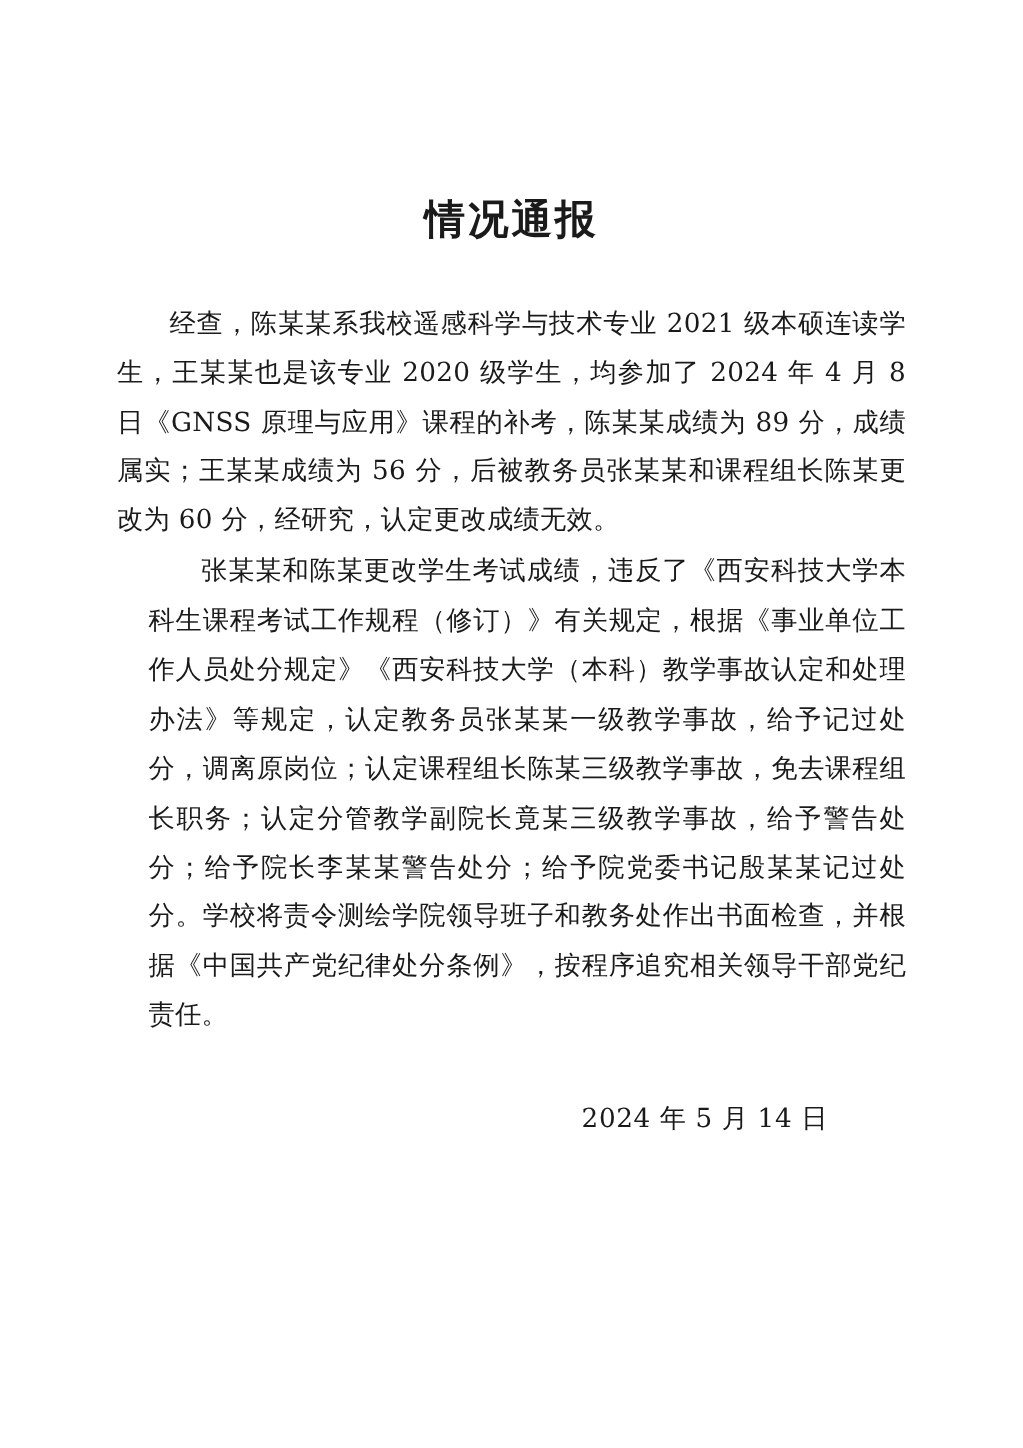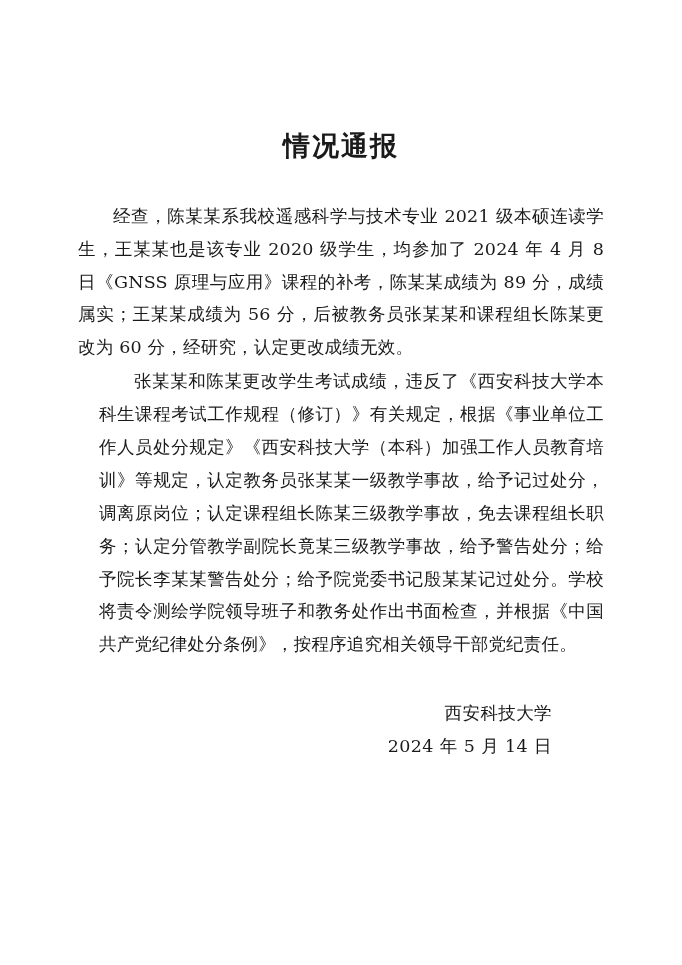--- a/index.html
+++ b/index.html
@@ -60,21 +60,20 @@
 </style>
 </head>
 <body>
 
 <div class="page">
 
   <h1 class="doc-title">情况通报</h1>
 
   <div class="body-block">
     <p class="para">经查，陈某某系我校遥感科学与技术专业 2021 级本硕连读学生，王某某也是该专业 2020 级学生，均参加了 2024 年 4 月 8 日《GNSS 原理与应用》课程的补考，陈某某成绩为 89 分，成绩属实；王某某成绩为 56 分，后被教务员张某某和课程组长陈某更改为 60 分，经研究，认定更改成绩无效。</p>
-    <p class="para">张某某和陈某更改学生考试成绩，违反了《西安科技大学本科生课程考试工作规程（修订）》有关规定，根据《事业单位工作人员处分规定》《西安科技大学（本科）加强工作人员教育培训》等规定，认定教务员张某某一级教学事故，给予记过处分，调离原岗位；认定课程组长陈某三级教学事故，免去课程组长职务；认定分管教学副院长竟某三级教学事故，给予警告处分；给予院长李某某警告处分；给予院党委书记殷某某记过处分。学校将责令测绘学院领导班子和教务处作出书面检查，并根据《中国共产党纪律处分条例》，按程序追究相关领导干部党纪责任。</p>
+    <p class="para">张某某和陈某更改学生考试成绩，违反了《西安科技大学本科生课程考试工作规程（修订）》有关规定，根据《事业单位工作人员处分规定》《西安科技大学（本科）教学事故认定和处理办法》等规定，认定教务员张某某一级教学事故，给予记过处分，调离原岗位；认定课程组长陈某三级教学事故，免去课程组长职务；认定分管教学副院长竟某三级教学事故，给予警告处分；给予院长李某某警告处分；给予院党委书记殷某某记过处分。学校将责令测绘学院领导班子和教务处作出书面检查，并根据《中国共产党纪律处分条例》，按程序追究相关领导干部党纪责任。</p>
   </div>
 
   <div class="signature">
-    <div>西安科技大学</div>
     <div>2024 年 5 月 14 日</div>
   </div>
 
 </div>
 
 </body></html>

